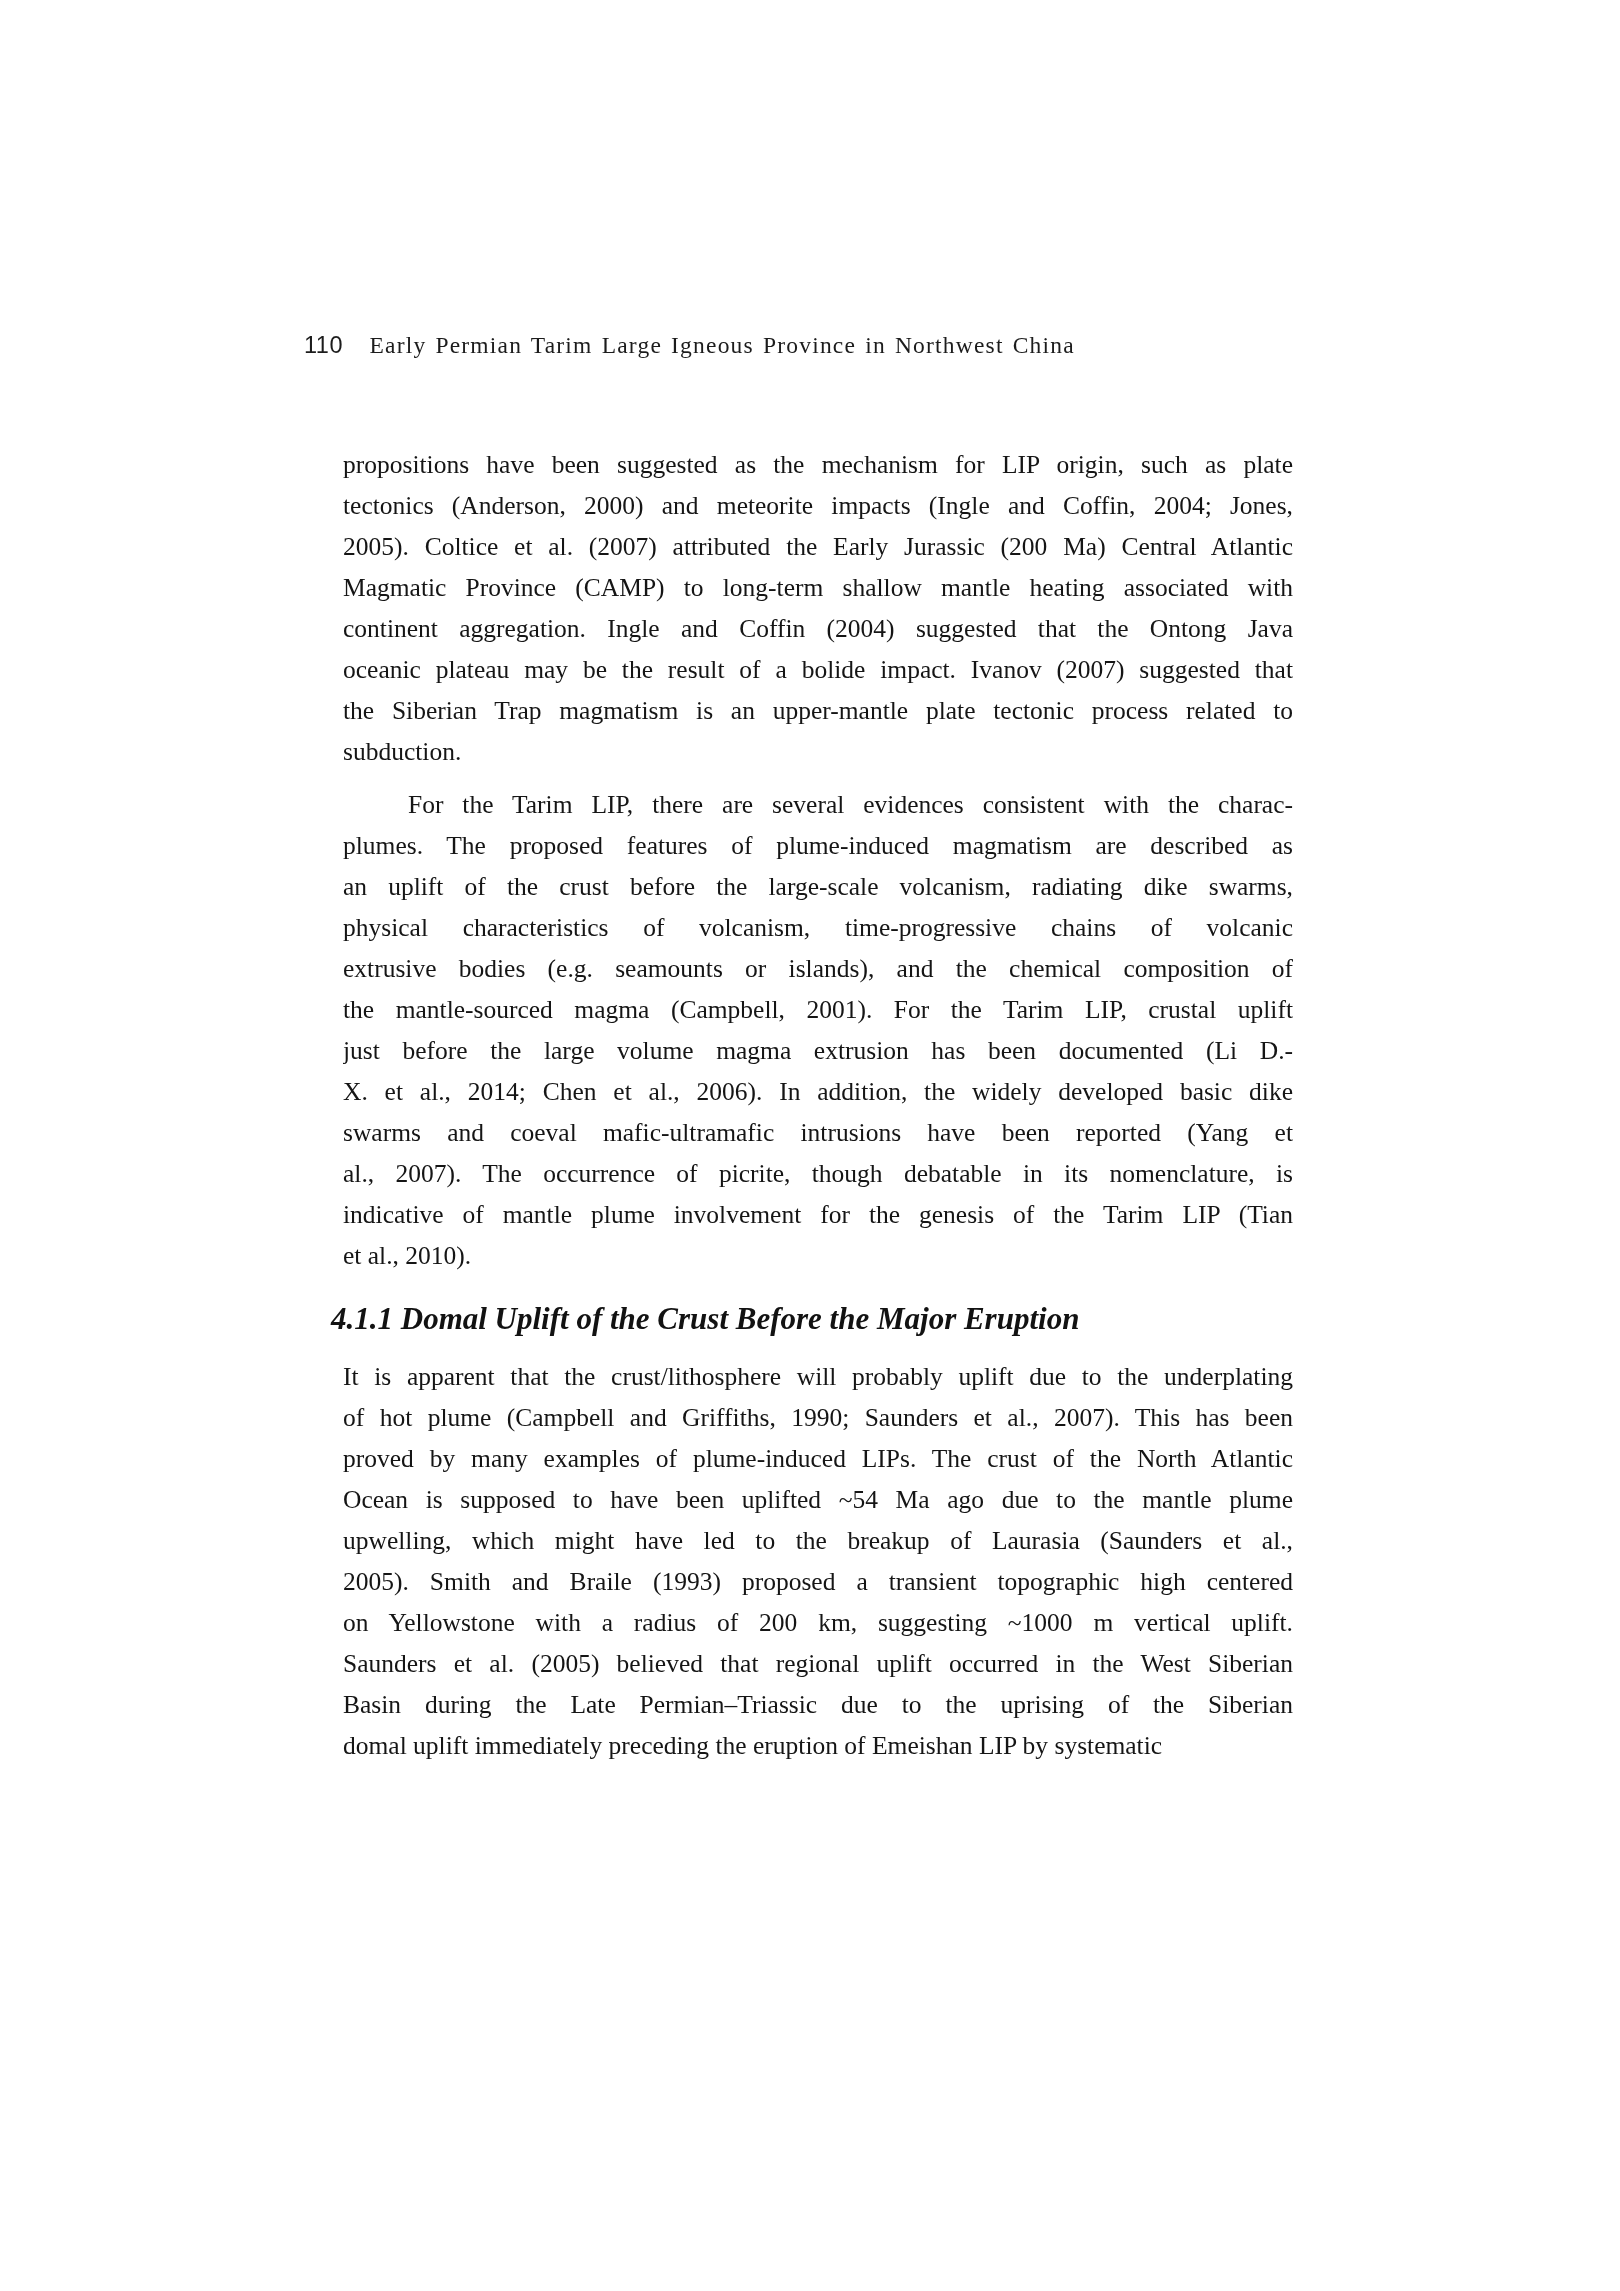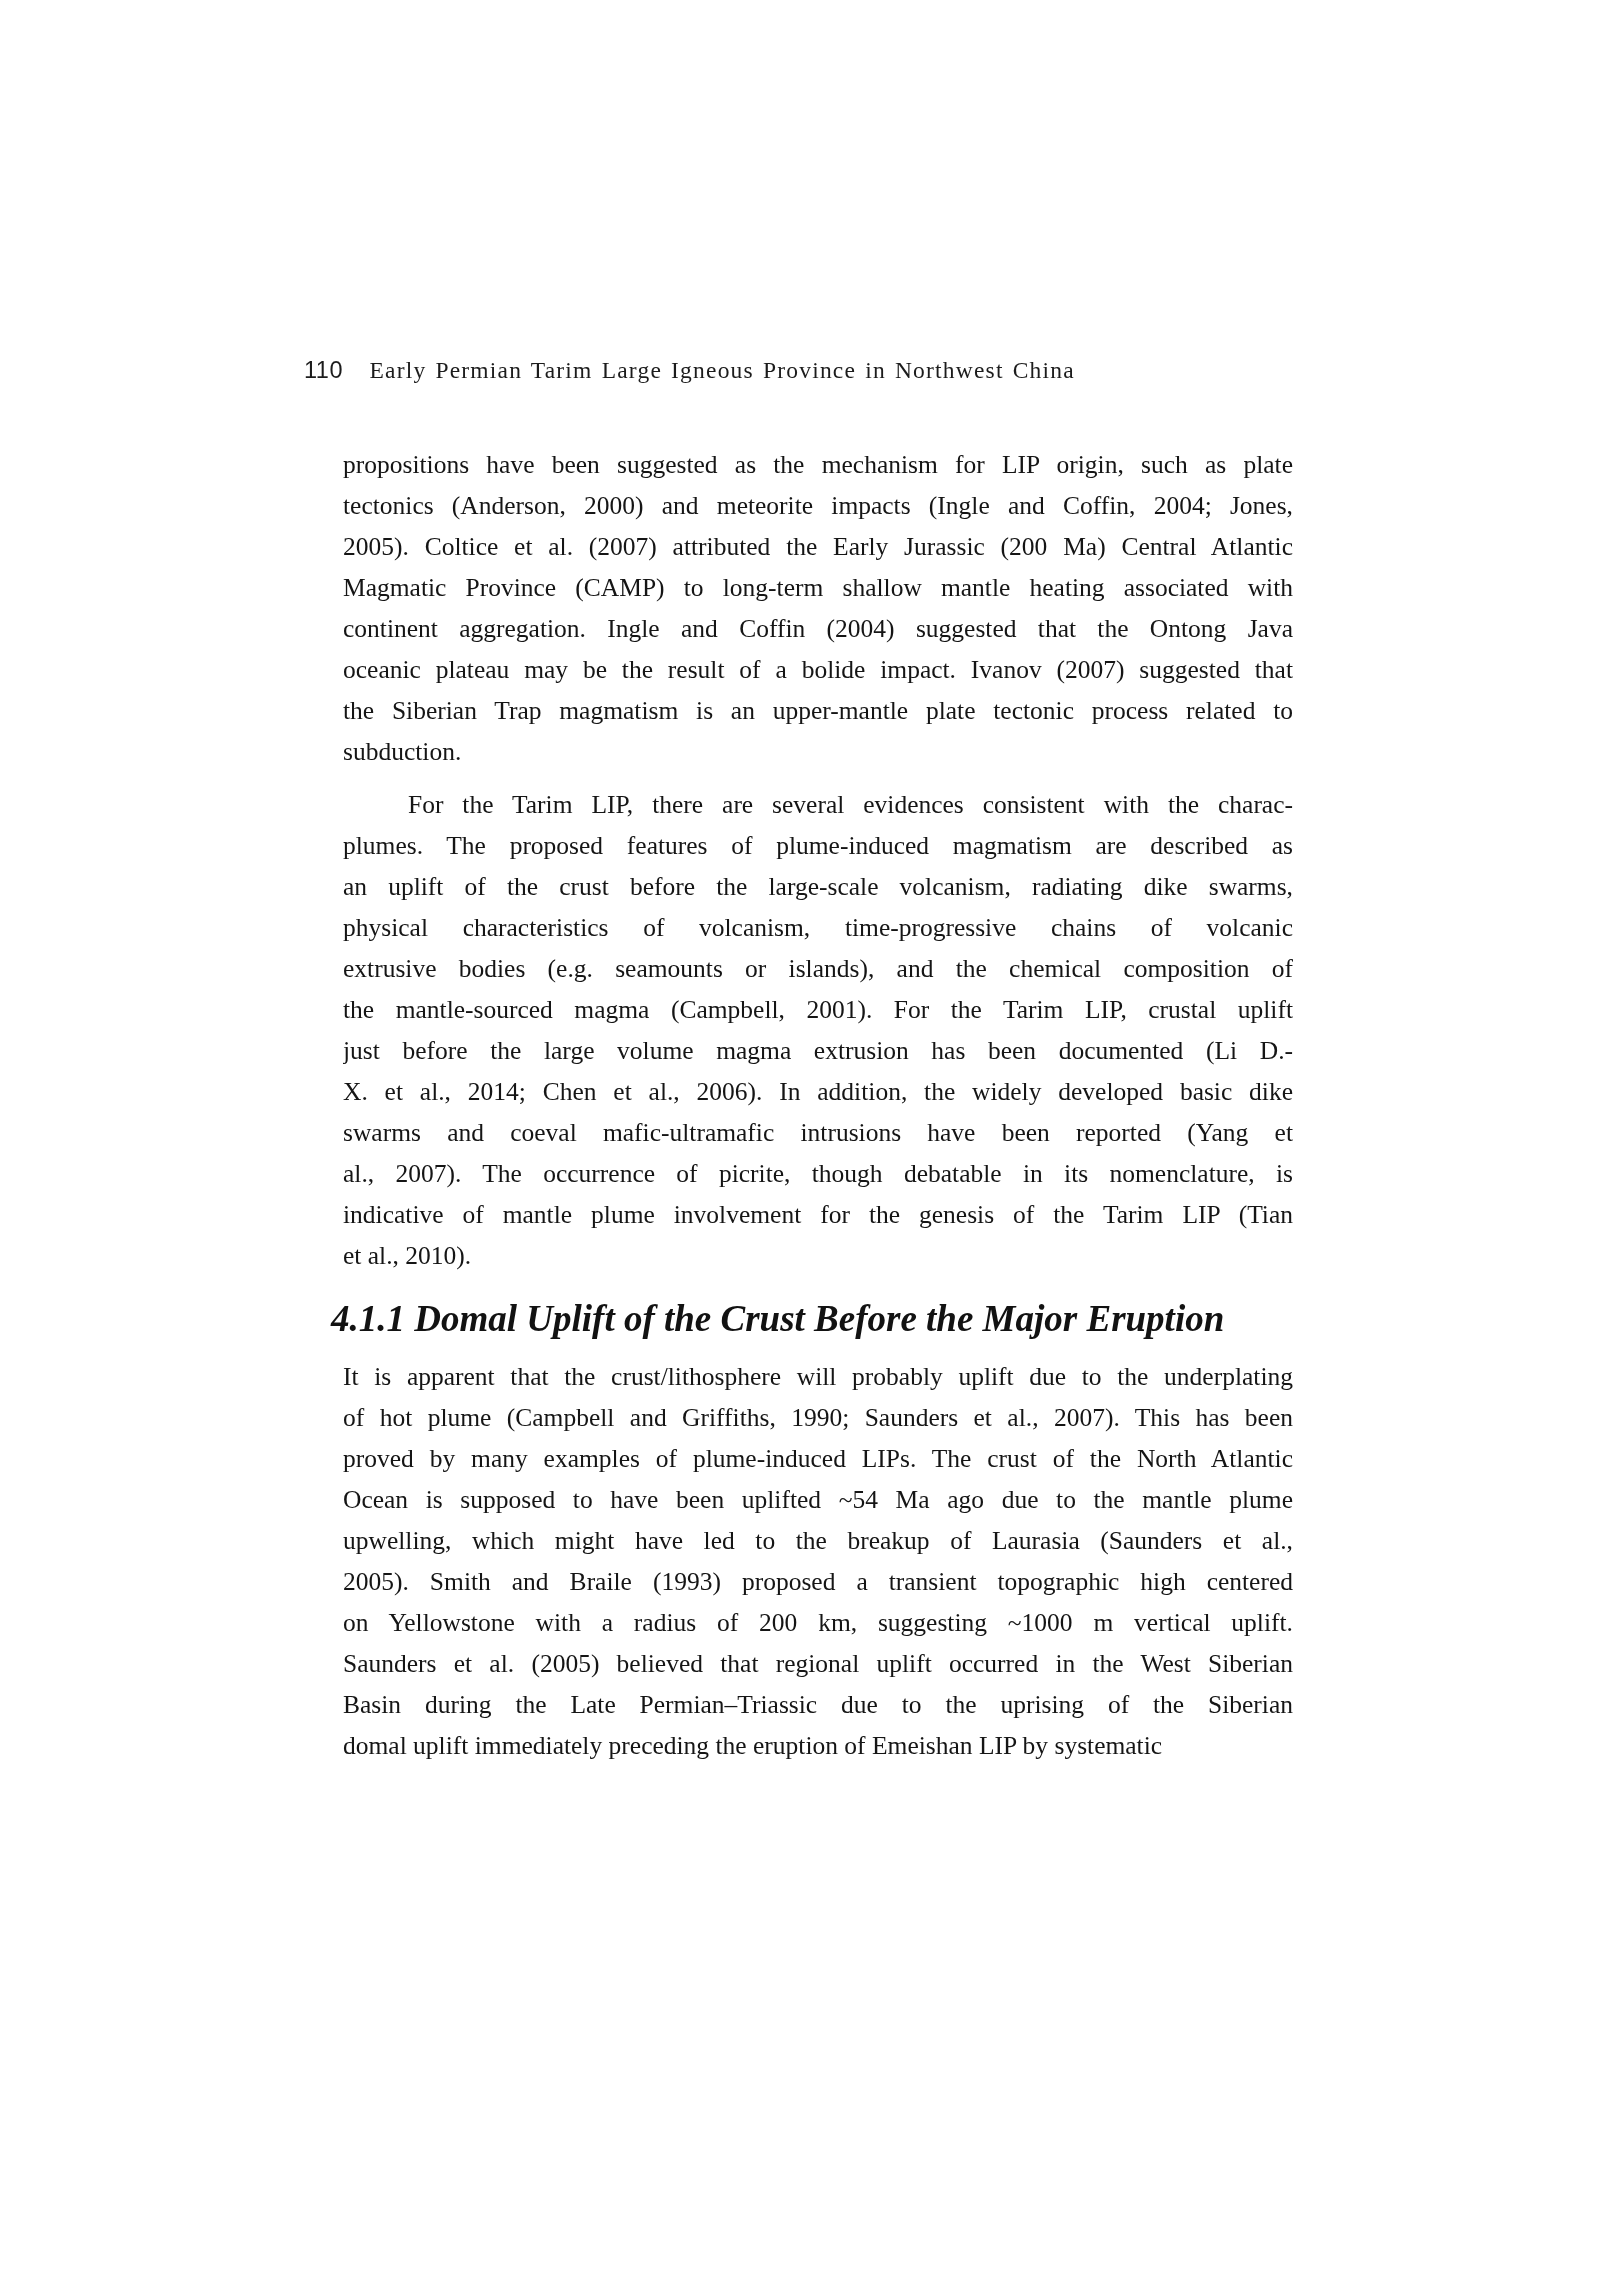--- a/index.html
+++ b/index.html
@@ -7,21 +7,21 @@
     position: relative;
     width: 1620px;
     height: 2292px;
     background: #ffffff;
     color: #161616;
     font-family: "Liberation Serif", serif;
     overflow: hidden;
   }
   .running-head {
     position: absolute;
-    top: 357px;
+    top: 332px;
     left: 304px;
     display: flex;
     align-items: baseline;
     color: #1c1c1c;
   }
   .pagenum {
     font-family: "Liberation Sans", sans-serif;
     font-size: 23.5px;
     letter-spacing: 0.5px;
   }
@@ -49,21 +49,21 @@
     text-align: justify;
     text-align-last: justify;
   }
   .line.last {
     text-align: right;
     text-align-last: left;
   }
   .paragraph.indent .line:first-child { text-indent: 65px; }
   .section-heading {
     font-family: "Liberation Serif", serif;
-    font-size: 37px;
+    font-size: 31px;
     font-weight: bold;
     font-style: italic;
     line-height: 45px;
     margin: 19.6px 0 15.7px 0;
     text-align: left;
     text-align-last: left;
     color: #121212;
   }
 </style>
 </head>

